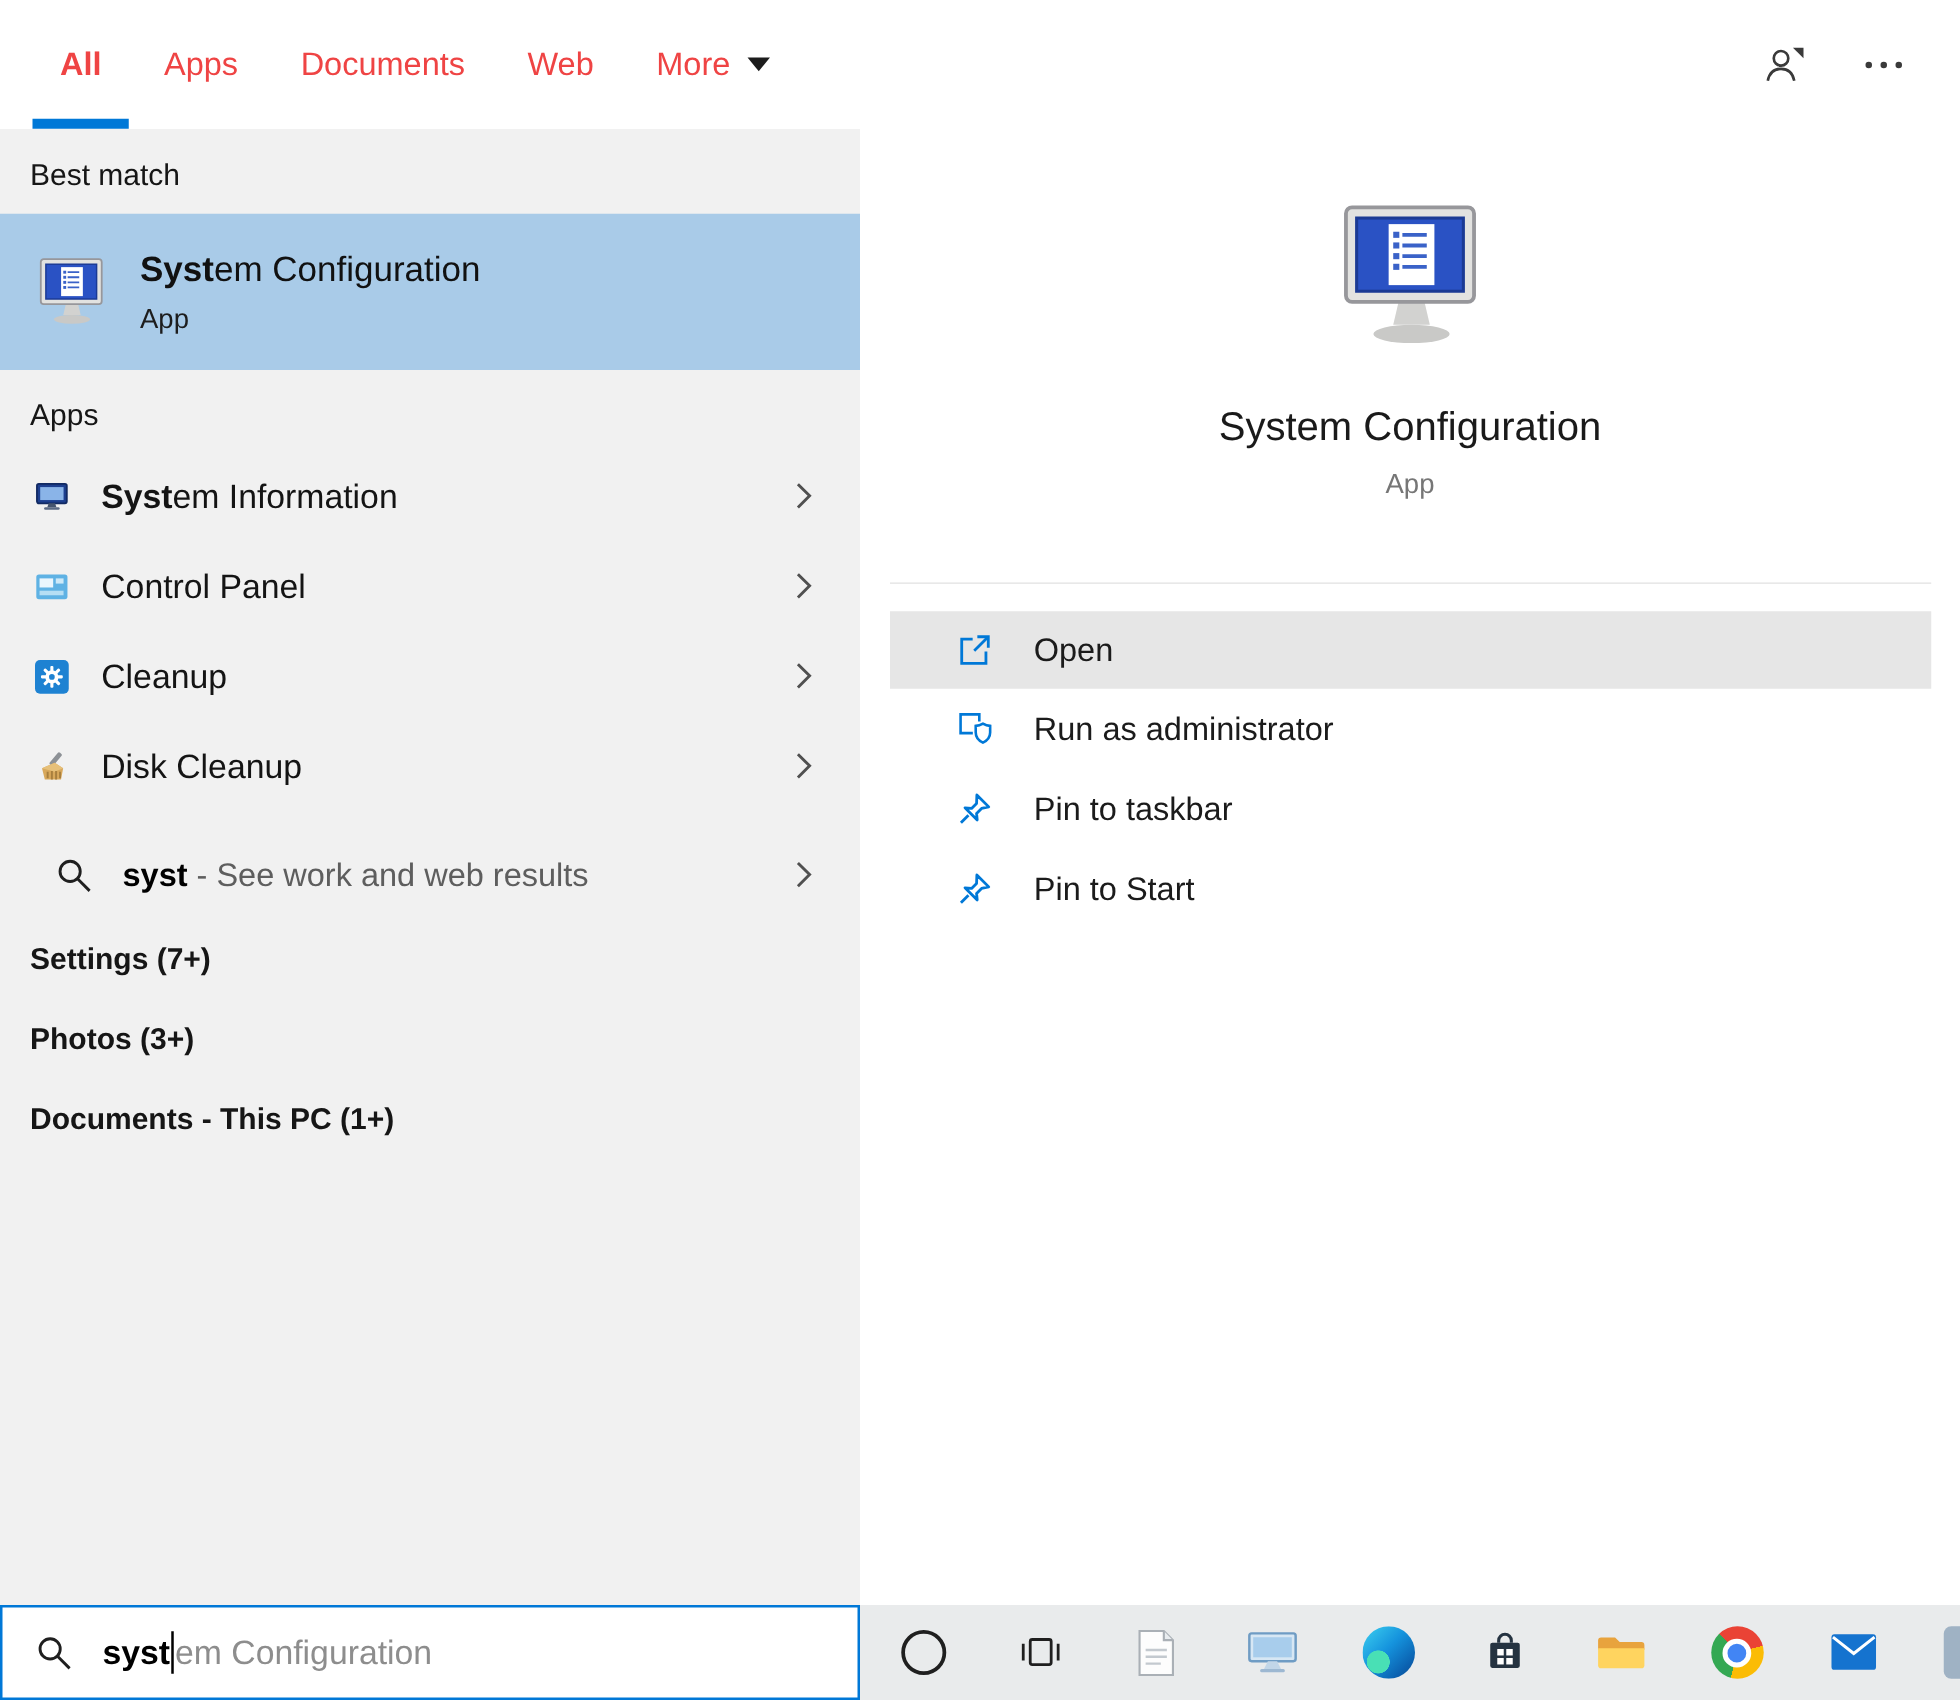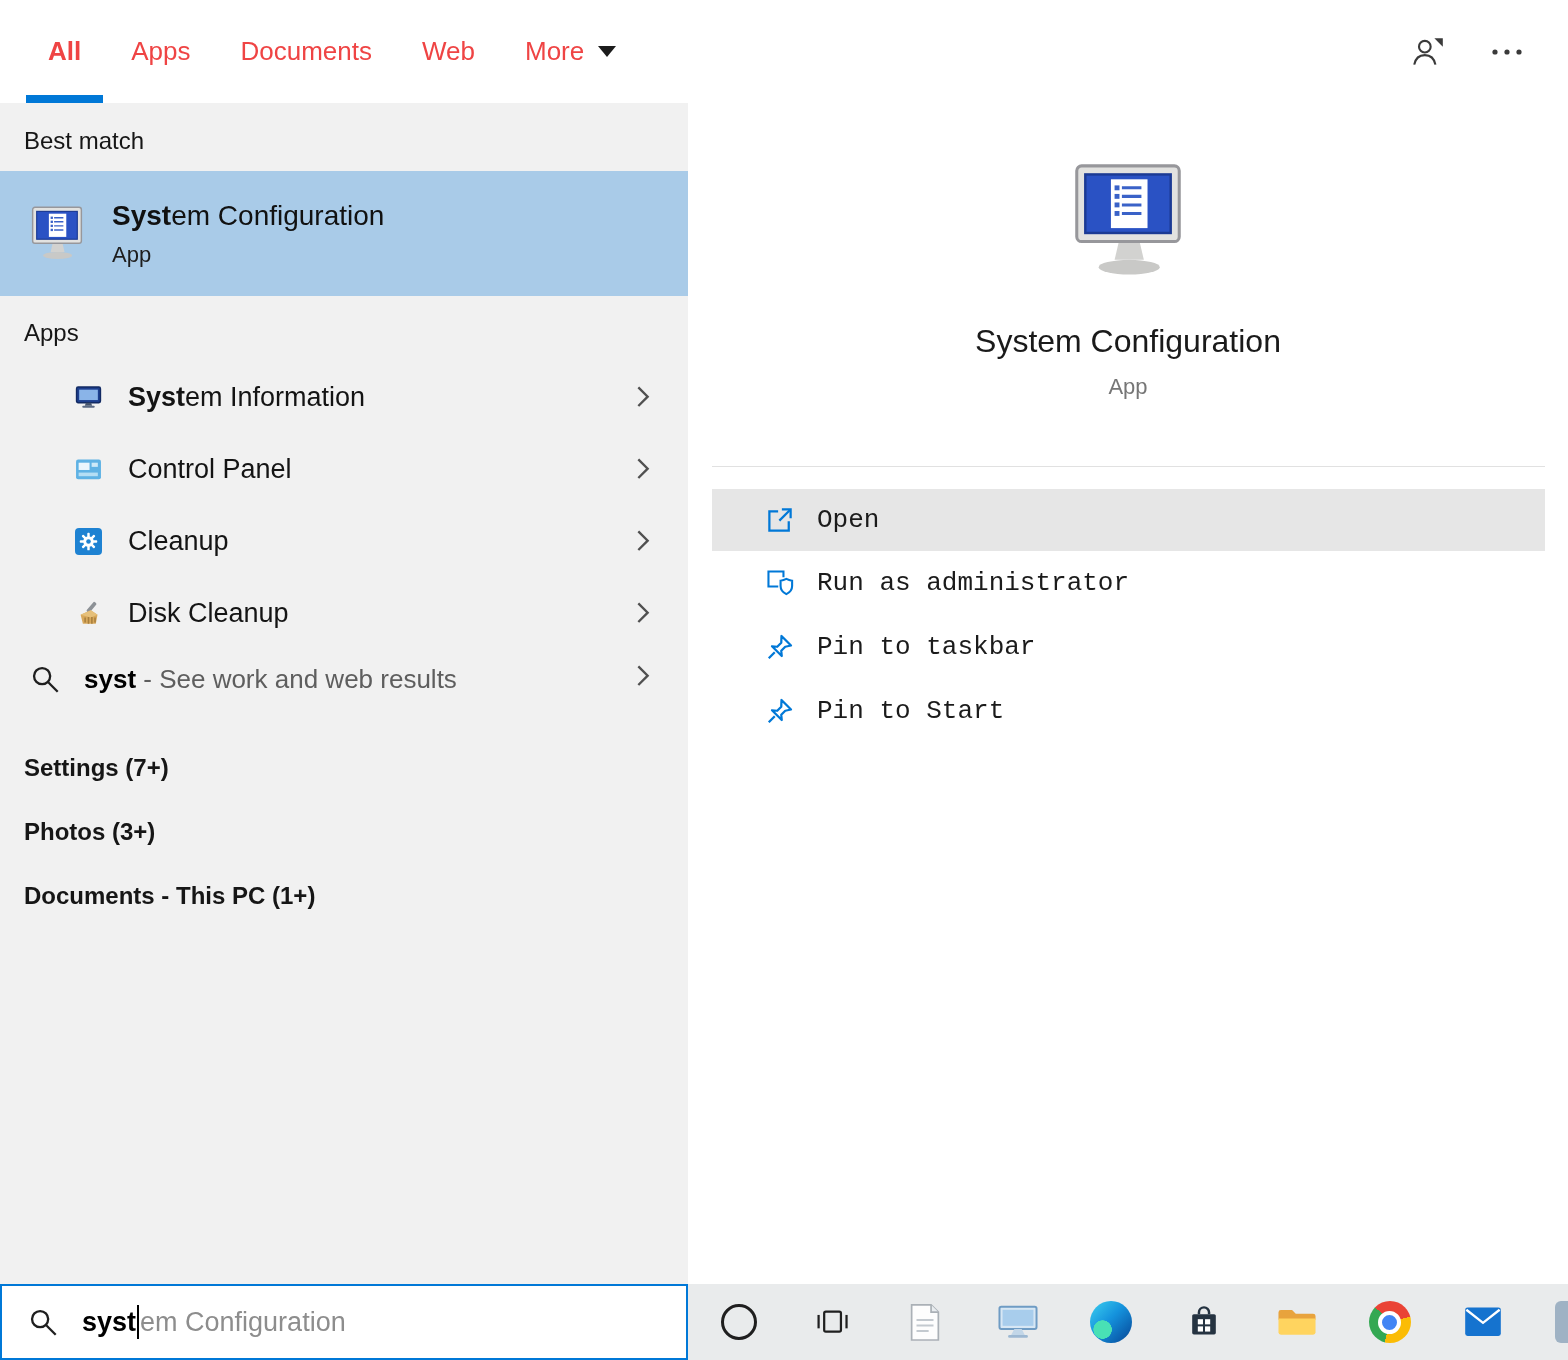--- a/index.html
+++ b/index.html
@@ -21,45 +21,45 @@
   .left-panel{position:absolute;top:103px;left:0;width:688px;bottom:76px;background:#f1f1f1;}
   .section-label{height:30px;display:flex;align-items:center;padding:0 24px;font-size:24px;font-weight:400;color:#161616;}
   .lbl-best{margin-top:23px;}
   .bm-row{margin-top:15px;height:125px;background:#a9cbe8;display:flex;align-items:center;padding-left:28px;cursor:pointer;}
   .bm-icon{width:58px;flex:0 0 58px;}
   .bm-text{margin-left:26px;}
   .bm-title{font-size:28px;color:#111;}
   .bm-title .match{font-weight:700;}
   .bm-sub{font-size:22px;margin-top:10px;color:#1d1d1d;}
   .lbl-apps{margin-top:22px;}
-  .app-list{margin-top:13px;margin-left:47px;}
+  .app-list{margin-top:13px;}
   .app-row{height:72px;display:flex;align-items:center;padding:0 38px 0 28px;cursor:pointer;}
   .app-icon{width:27px;height:27px;flex:0 0 27px;display:flex;align-items:center;justify-content:center;}
   .settings-bg{background:#1e82d2;border-radius:4px;}
   .app-label{margin-left:26px;font-size:27px;color:#141414;}
   .app-label .match{font-weight:700;}
   .row-chev{margin-left:auto;display:flex;}
   .lbl-web{margin-top:20px;}
-  .web-row{margin-top:15px;height:72px;display:flex;align-items:flex-start;padding:0 38px 0 30px;cursor:pointer;}
+  .web-row{margin-top:15px;height:72px;display:flex;align-items:center;padding:0 38px 0 44px;cursor:pointer;}
   .web-icon{width:30px;flex:0 0 30px;display:flex;}
   .web-text{margin-left:24px;font-size:26px;color:#5e5e5e;}
   .web-text .query{font-weight:700;color:#000;}
   .group-row{height:64px;display:flex;align-items:center;padding:0 24px;font-size:24px;font-weight:700;color:#161616;cursor:pointer;}
 
   
   .preview{position:absolute;top:103px;left:688px;right:0;bottom:76px;background:#fff;}
   .preview-icon-wrap{display:flex;justify-content:center;padding-top:58px;}
   .preview-title{margin-top:40px;text-align:center;font-size:32px;color:#1a1a1a;}
   .preview-sub{margin-top:14px;text-align:center;font-size:22px;color:#767676;}
   .preview-divider{margin:66px 23px 0 24px;border:none;border-top:1px solid #e1e1e1;height:0;}
   .actions{margin:22px 23px 0 24px;}
   .action-row{height:64px;display:flex;align-items:center;padding-left:53px;font-size:26px;color:#1b1b1b;cursor:pointer;}
   .action-row.highlight{height:62px;background:#e6e6e6;}
   .act-icon{width:30px;flex:0 0 30px;display:flex;}
-  .action-label{margin-left:22px;font-family:Liberation Mono, monospace;}
+  .action-label{margin-left:32px;}
 
   
   .searchbox{position:absolute;left:0;bottom:0;width:688px;height:76px;background:#fff;border:2px solid #0078d7;display:flex;align-items:center;padding-left:26px;box-sizing:border-box;z-index:3;cursor:text;}
   .sb-text{margin-left:24px;font-size:27px;display:flex;align-items:center;}
   .sb-typed{font-weight:700;color:#000;}
   .caret{width:2px;height:34px;background:#000;margin:0 1px;}
   .sb-suggest{color:#8d8d8d;}
 
   
   .taskbar{position:absolute;left:688px;right:0;bottom:0;height:76px;background:#e9ebec;display:flex;align-items:center;padding-left:4px;overflow:hidden;}

